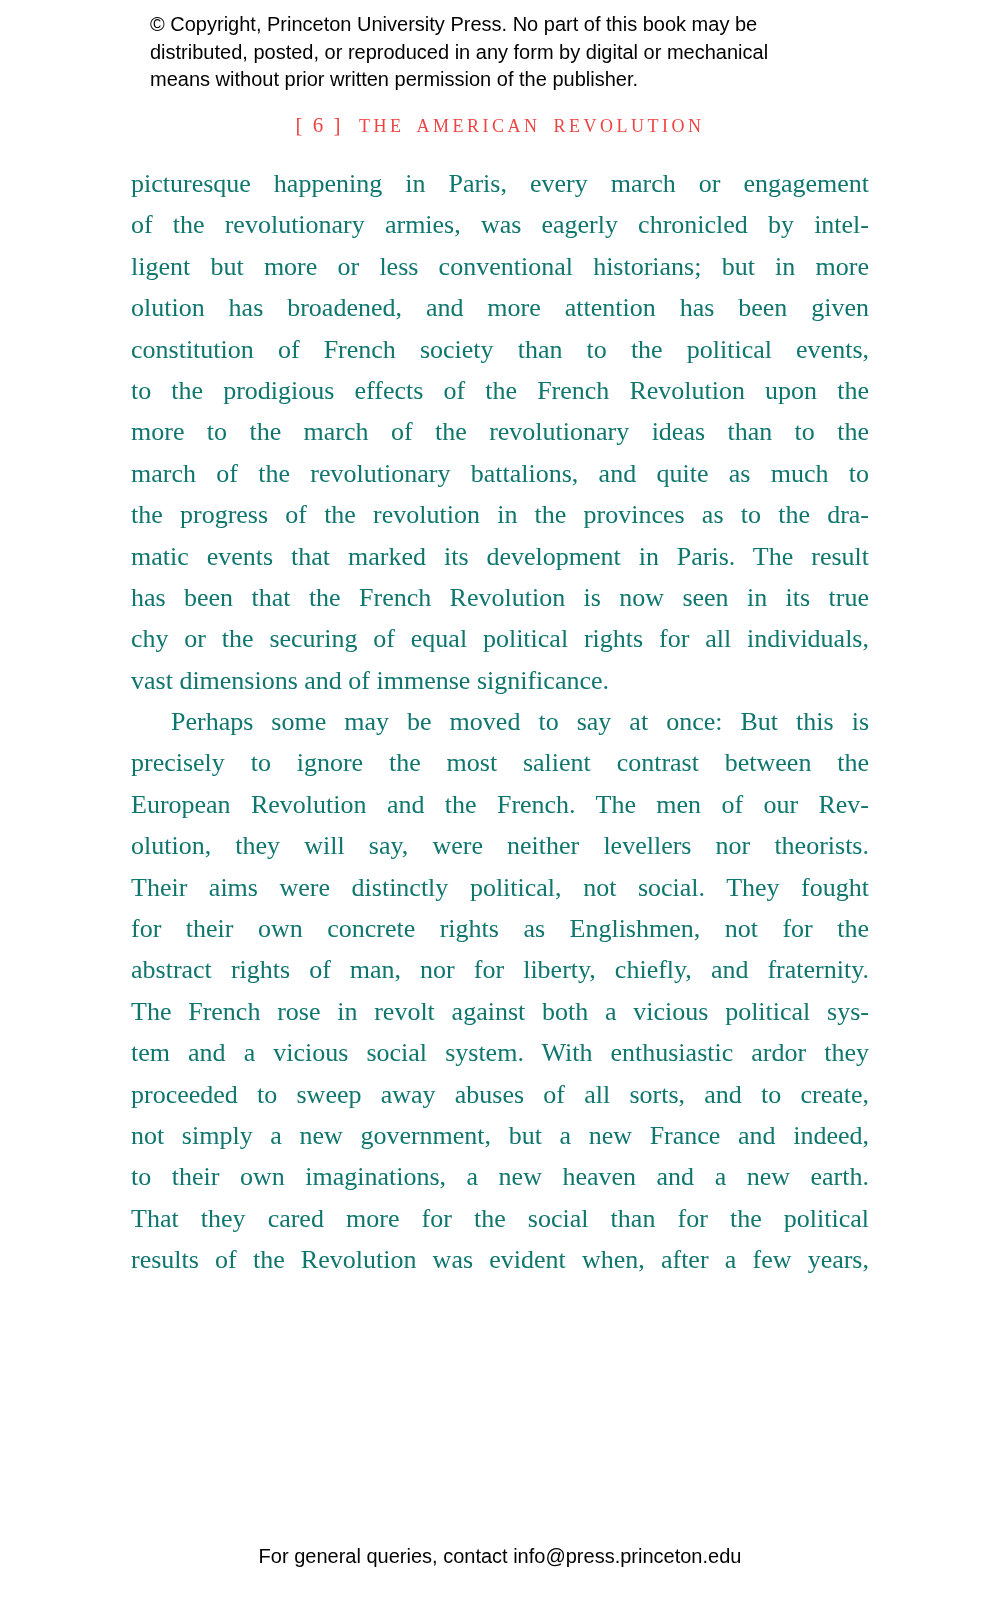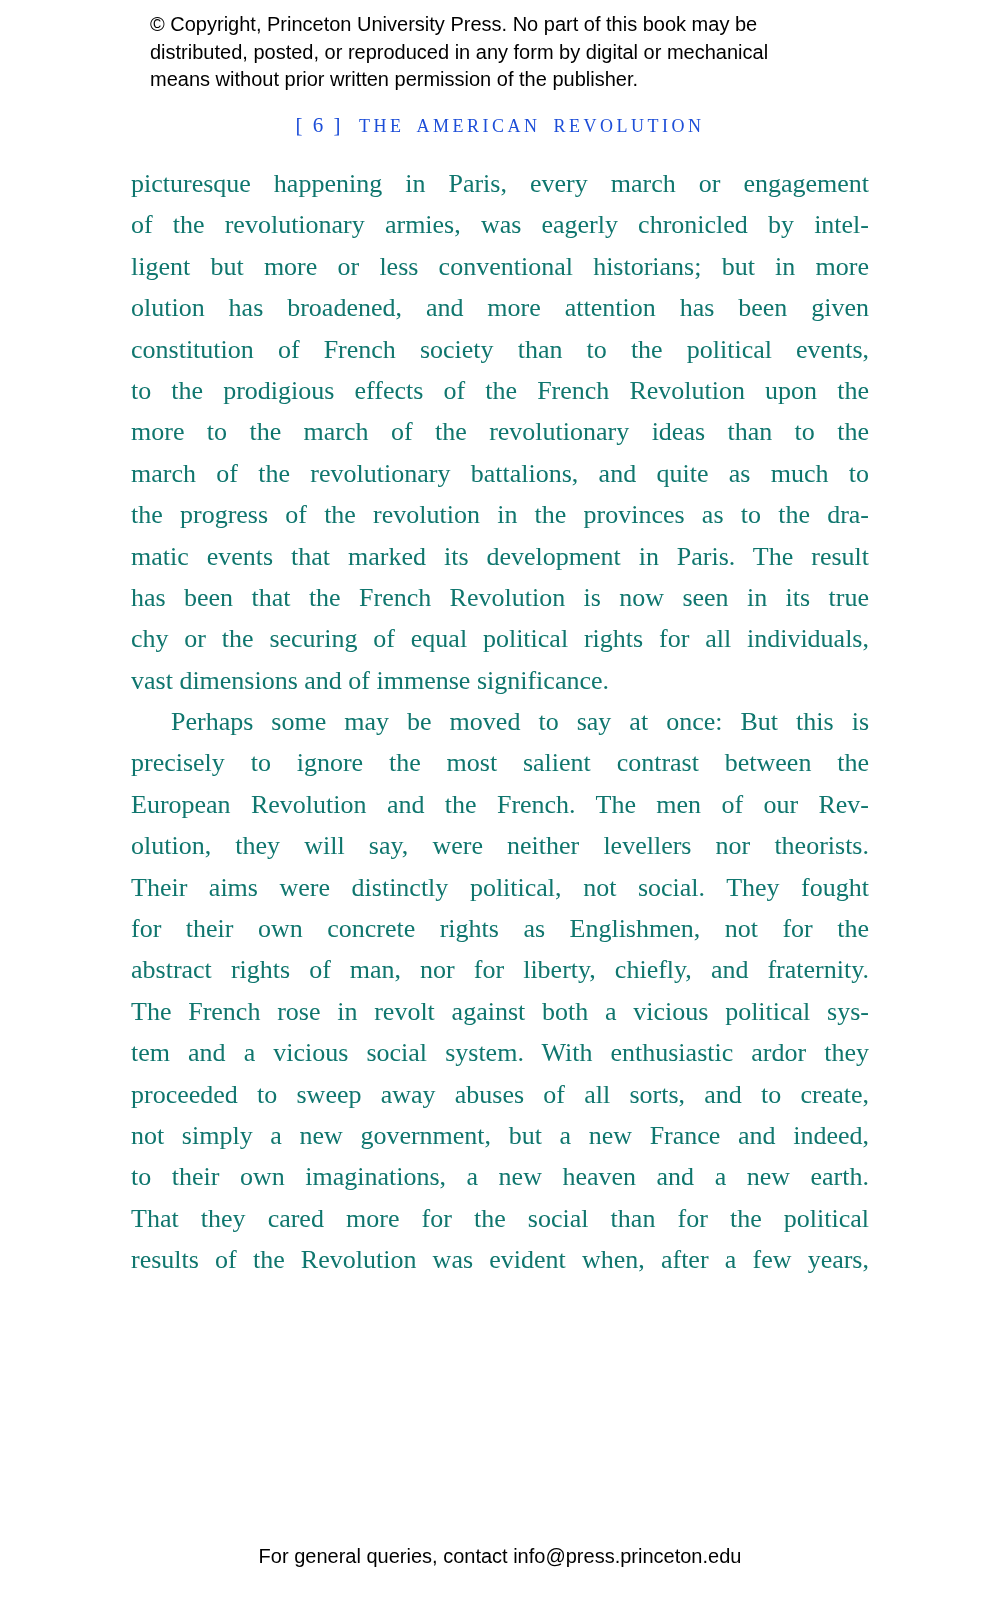--- a/index.html
+++ b/index.html
@@ -23,21 +23,21 @@
     line-height: 27.5px;
     color: #000000;
   }
   .running-head {
     position: absolute;
     left: 131px;
     top: 113px;
     width: 738px;
     text-align: center;
     font-family: "Liberation Serif", serif;
-    color: #1d4ed8;
+    color: #ef4444;
     white-space: nowrap;
   }
   .rh-number {
     font-size: 21px;
     letter-spacing: 2.5px;
     margin-right: 16px;
   }
   .rh-title {
     font-size: 18px;
     letter-spacing: 3.5px;

